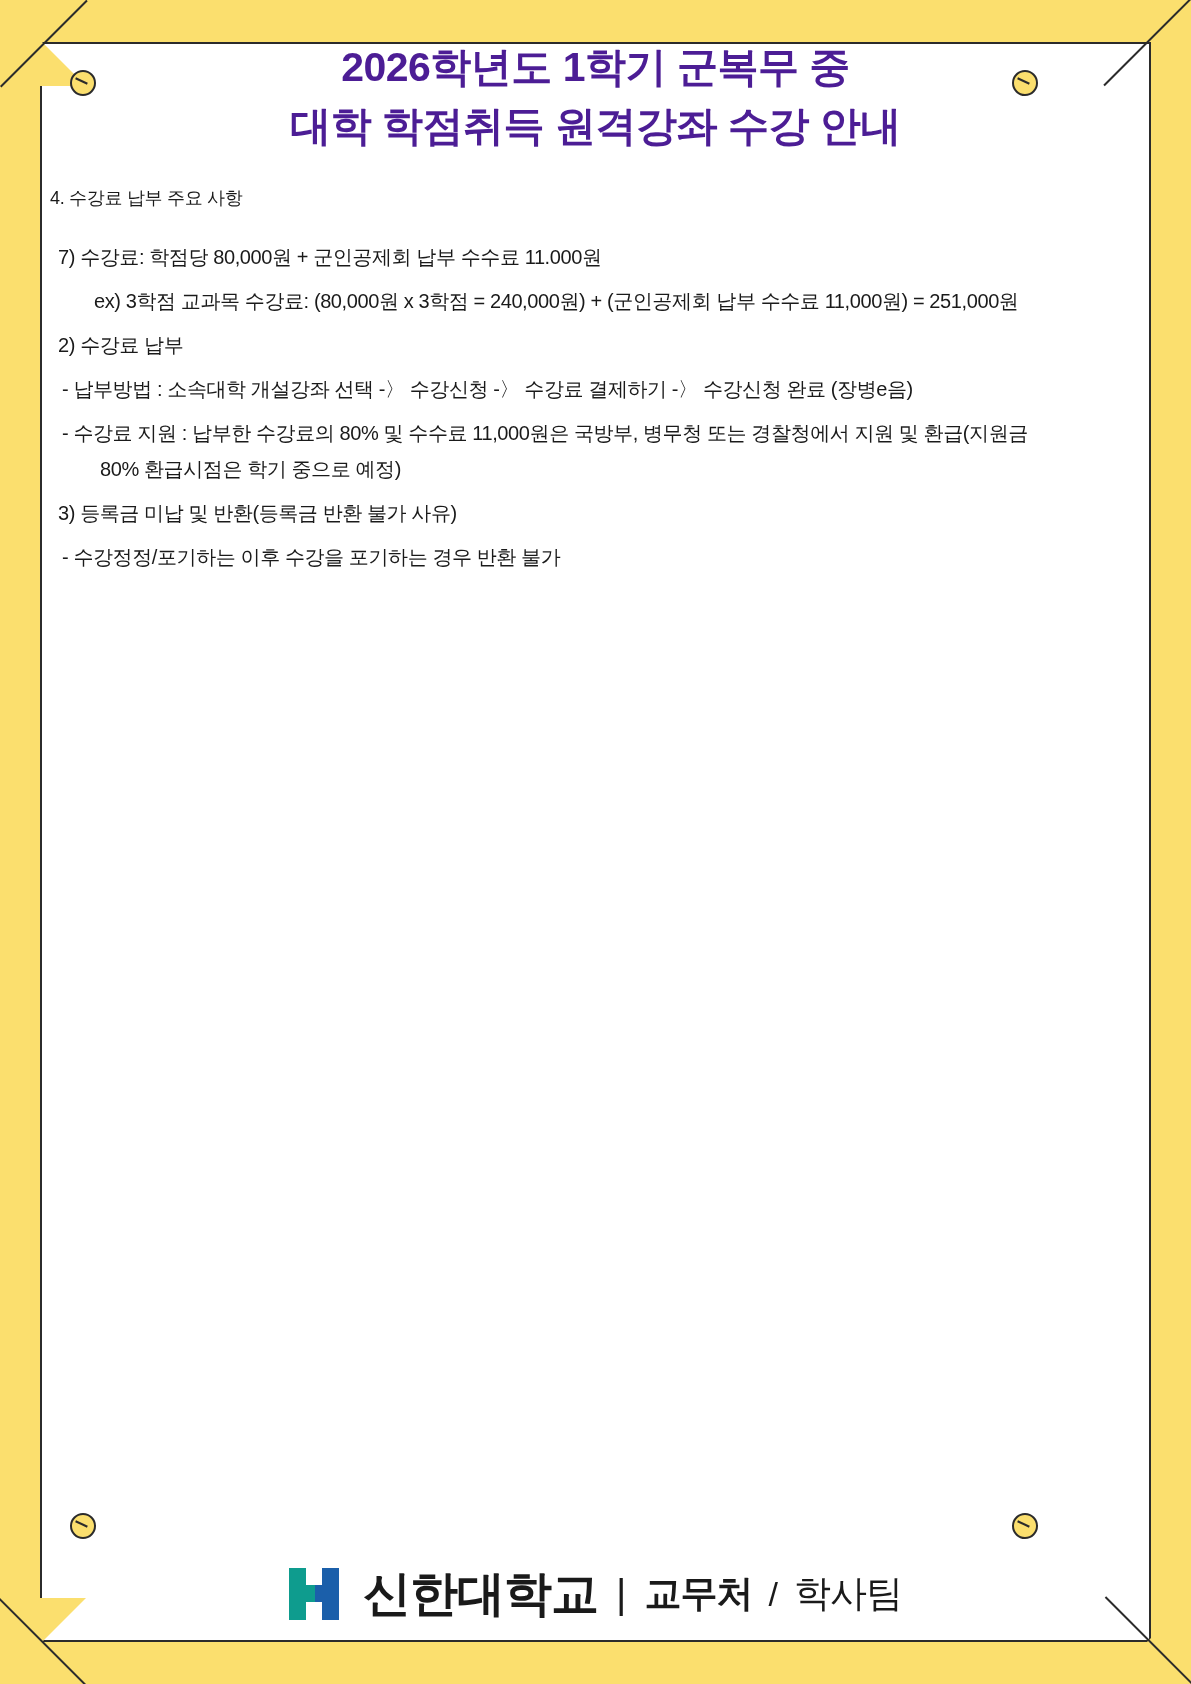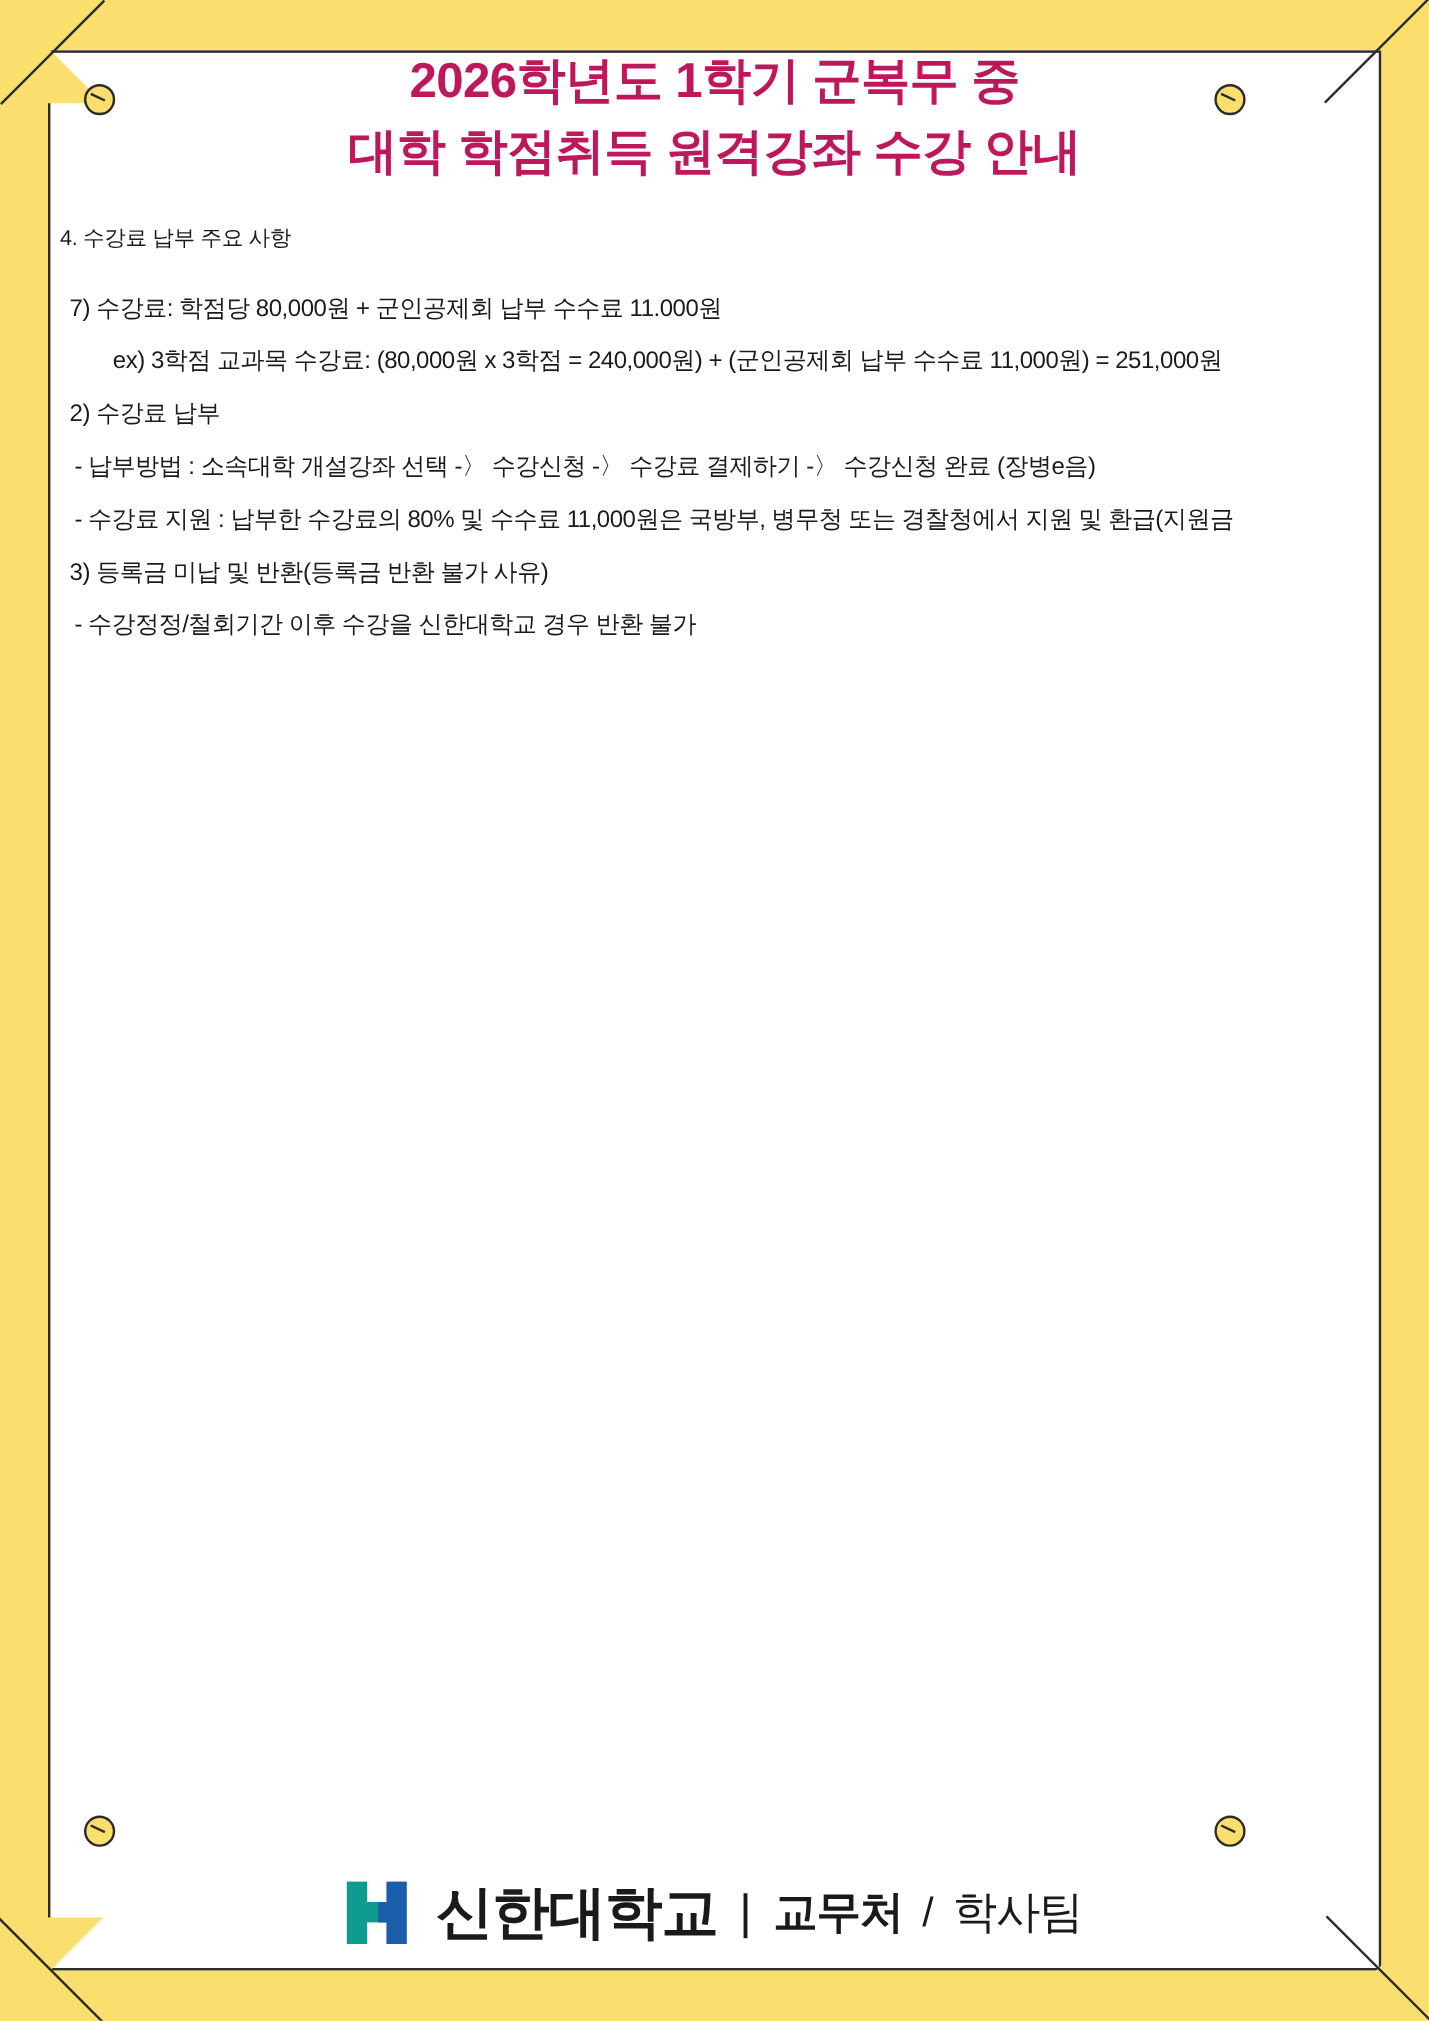--- a/index.html
+++ b/index.html
@@ -99,21 +99,21 @@
   
   .title {
     position: absolute;
     left: 0;
     top: 38px;
     width: 100%;
     text-align: center;
     font-size: 41px;
     font-weight: bold;
     line-height: 1.45;
-    color: #be185d;
+    color: #4c1d95;
     letter-spacing: -0.5px;
   }
 
   .content {
     position: absolute;
     left: 8px;
     top: 185px;
     width: 1085px;
     color: #1A1A1A;
   }
@@ -255,22 +255,23 @@
     <div>대학 학점취득 원격강좌 수강 안내</div>
   </div>
 
   <div class="content">
     <p class="sec-head">4. 수강료 납부 주요 사항</p>
     <p class="lvl1">7) 수강료: 학점당 80,000원 + 군인공제회 납부 수수료 11.000원</p>
     <p class="lvl1-ex">ex) 3학점 교과목 수강료: (80,000원 x 3학점 = 240,000원) + (군인공제회 납부 수수료 11,000원) = 251,000원</p>
     <p class="lvl1">2) 수강료 납부</p>
     <p class="lvl2">- 납부방법 : 소속대학 개설강좌 선택 -〉 수강신청 -〉 수강료 결제하기 -〉 수강신청 완료 (장병e음)</p>
     <p class="lvl2">- 수강료 지원 : 납부한 수강료의 80% 및 수수료 11,000원은 국방부, 병무청 또는 경찰청에서 지원 및 환급(지원금</p>
+    <p class="lvl2-cont">80% 환급시점은 학기 중으로 예정)</p>
     <p class="lvl1">3) 등록금 미납 및 반환(등록금 반환 불가 사유)</p>
-    <p class="lvl2">- 수강정정/철회기간 이후 수강을 신한대학교 경우 반환 불가</p>
+    <p class="lvl2">- 수강정정/포기하는 이후 수강을 포기하는 경우 반환 불가</p>
   </div>
 
   <div class="footer">
     <span class="logo-mark">
       <span class="bar-left"></span>
       <span class="bar-mid"></span>
       <span class="bar-mid2"></span>
       <span class="bar-right"></span>
     </span>
     <span class="logo-name">신한대학교</span>

